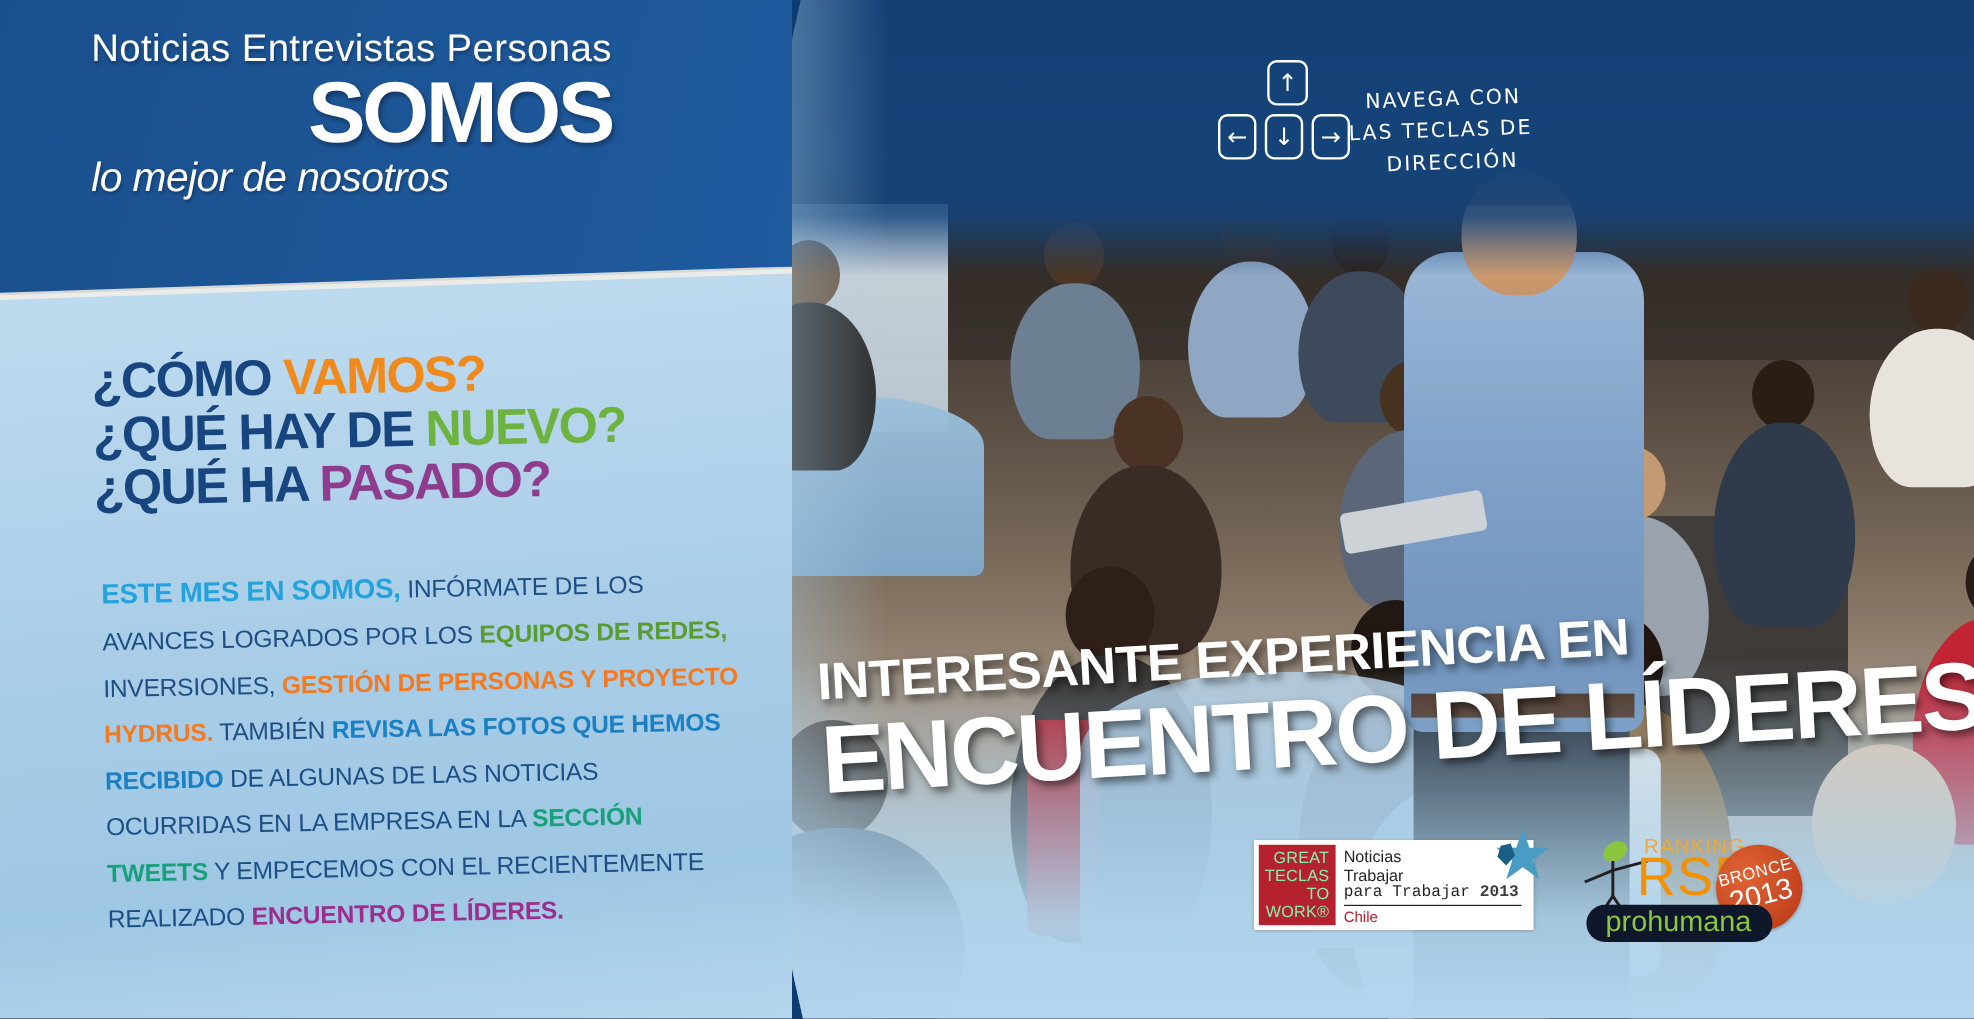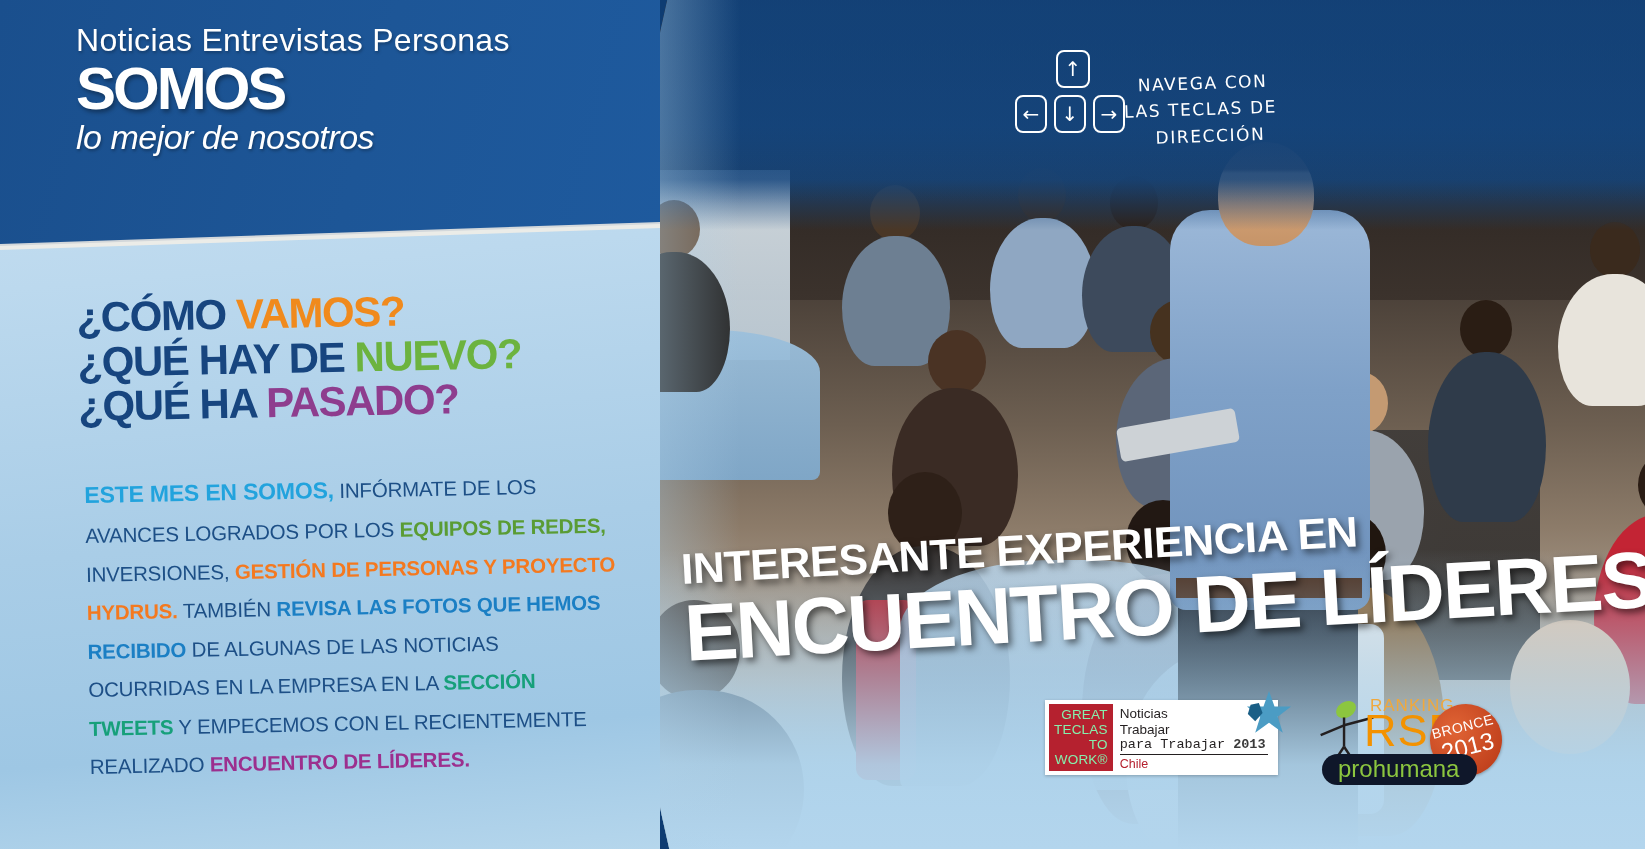--- a/index.html
+++ b/index.html
@@ -37,25 +37,26 @@
   .brand{
     position:absolute; left:76px; top:22px; z-index:6;
     color:#ffffff;
   }
   .brand-kicker{
     font-size:32px; font-weight:400; letter-spacing:.3px;
     font-family:"Liberation Sans", sans-serif;
     text-shadow:1px 2px 3px rgba(0,0,0,.28);
   }
   .brand-word{
-    font-size:60px; line-height:.92; font-weight:bold;
+    font-size:72px; line-height:.92; font-weight:bold;
     letter-spacing:-3px;
     font-family:"Liberation Sans", sans-serif;
     text-shadow:2px 3px 4px rgba(0,0,0,.35);
     margin-top:2px;
+    text-align:right;
   }
   .brand-tag{
     font-size:34px; font-style:italic; font-weight:400;
     letter-spacing:-.5px; margin-top:2px;
     text-shadow:1px 2px 3px rgba(0,0,0,.3);
   }
 
   
   .questions{
     position:absolute; left:76px; top:296px; z-index:6;

